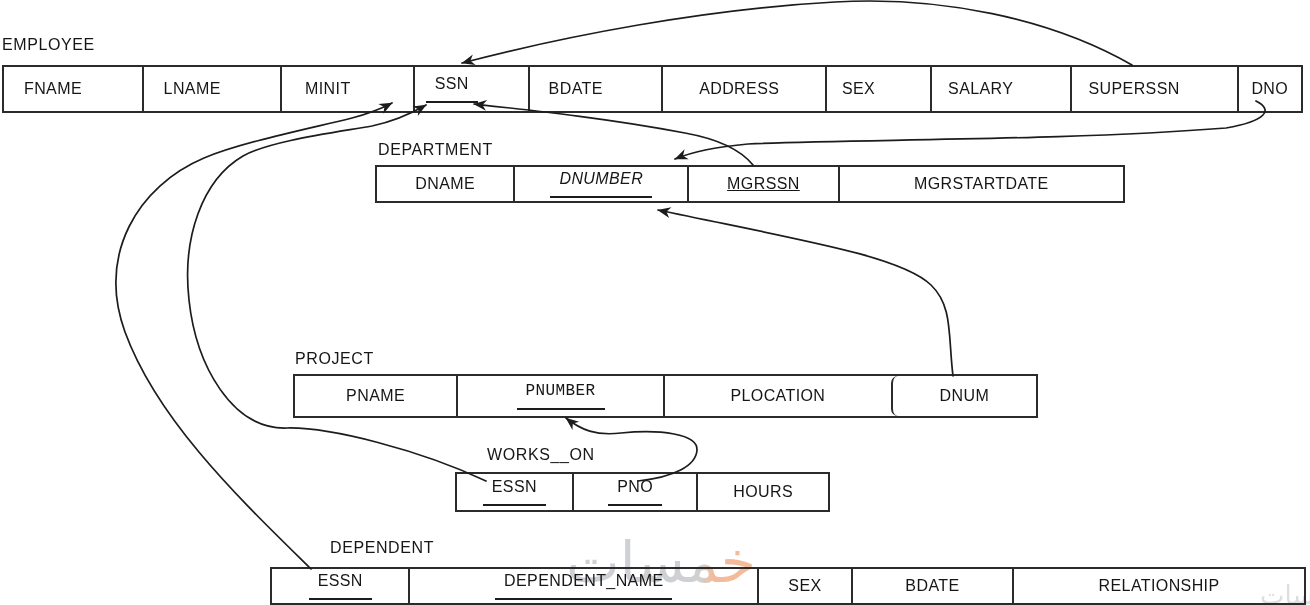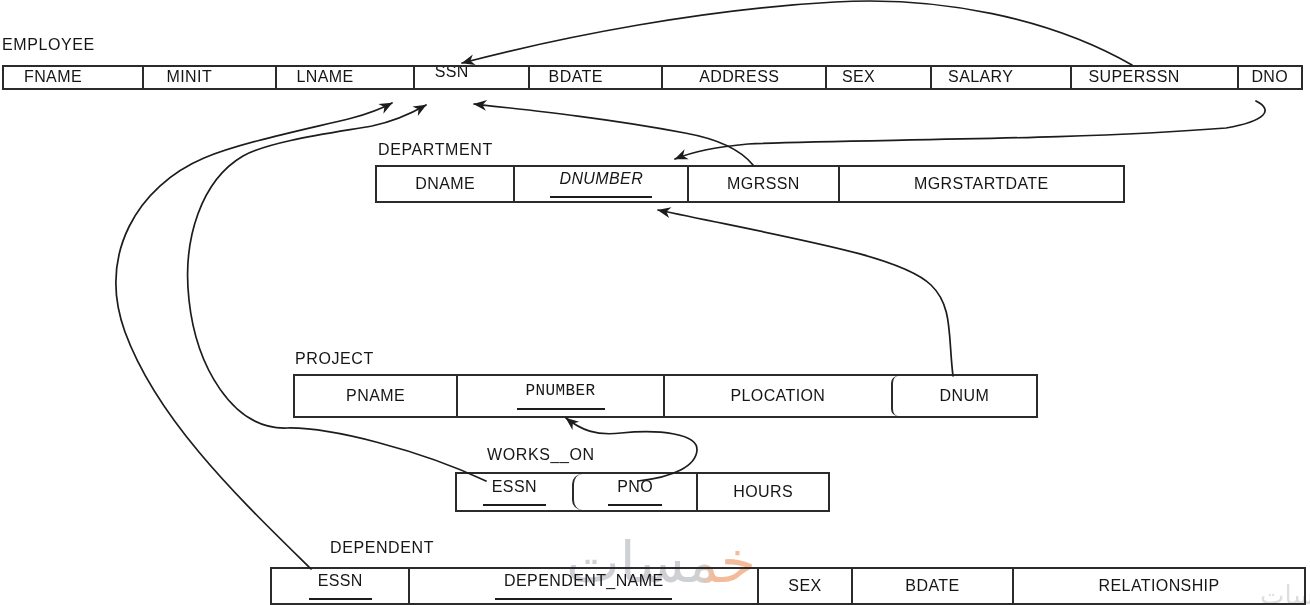--- a/index.html
+++ b/index.html
@@ -55,29 +55,29 @@
     direction:rtl;white-space:nowrap;color:#d4d6d9;opacity:.8;
   }
 </style>
 </head>
 <body>
 
 <div id="canvas">
   <span class="watermark">خمسات</span>
   <span class="watermark-edge">خمسات</span>
 <div class="title" style="left: 2px; top: 36px;">EMPLOYEE</div>
-    <div class="tbl" style="left: 2px; top: 65px; width: 1301px; height: 25px; gap: 40px;">
+    <div class="tbl" style="left: 2px; top: 65px; width: 1301px; height: 48px; gap: 40px;">
       <div class="cell" style="width: 138px;">
         <span class="lbl">FNAME</span>
       </div>
+      <div class="cell" style="width: 138px;">
+        <span class="lbl">LNAME</span>
+      </div>
       <div class="cell" style="width: 130px;">
         <span class="lbl">MINIT</span>
-      </div>
-      <div class="cell" style="width: 138px;">
-        <span class="lbl">LNAME</span>
       </div>
       <div class="cell" style="width: 105px;">
         <span class="lbl key">SSN</span>
       </div>
       <div class="cell" style="width: 130px;">
         <span class="lbl">BDATE</span>
       </div>
       <div class="cell" style="width: 162px; padding-left: 30px;">
         <span class="lbl">ADDRESS</span>
       </div>
@@ -95,21 +95,21 @@
       </div>
     </div>
     <div class="title" style="left: 378px; top: 141px;">DEPARTMENT</div>
     <div class="tbl" style="left: 375px; top: 165px; width: 750px; height: 38px;">
       <div class="cell" style="width: 137px;">
         <span class="lbl">DNAME</span>
       </div>
       <div class="cell" style="width: 175px; font-style: italic;">
         <span class="lbl key">DNUMBER</span>
       </div>
-      <div class="cell" style="width: 151px;">
+      <div class="cell" style="width: 151px; text-decoration: underline;">
         <span class="lbl">MGRSSN</span>
       </div>
       <div class="cell" style="width: 287px;">
         <span class="lbl">MGRSTARTDATE</span>
       </div>
     </div>
     <div class="title" style="left: 295px; top: 350px;">PROJECT</div>
     <div class="tbl" style="left: 293px; top: 374px; width: 745px; height: 44px;">
       <div class="cell" style="width: 162px;">
         <span class="lbl">PNAME</span>
@@ -122,21 +122,21 @@
       </div>
       <div class="cell" style="width: 146px; border-radius: 7px;">
         <span class="lbl">DNUM</span>
       </div>
     </div>
     <div class="title" style="left: 487px; top: 446px;">WORKS__ON</div>
     <div class="tbl" style="left: 455px; top: 472px; width: 375px; height: 40px;">
       <div class="cell" style="width: 116px;">
         <span class="lbl key">ESSN</span>
       </div>
-      <div class="cell" style="width: 126px; border-radius: 10px;">
+      <div class="cell" style="width: 126px;">
         <span class="lbl key">PNO</span>
       </div>
       <div class="cell" style="width: 133px;">
         <span class="lbl">HOURS</span>
       </div>
     </div>
     <div class="title" style="left: 330px; top: 539px;">DEPENDENT</div>
     <div class="tbl" style="left: 270px; top: 567px; width: 1036px; height: 38px;">
       <div class="cell" style="width: 137px;">
         <span class="lbl key">ESSN</span>

